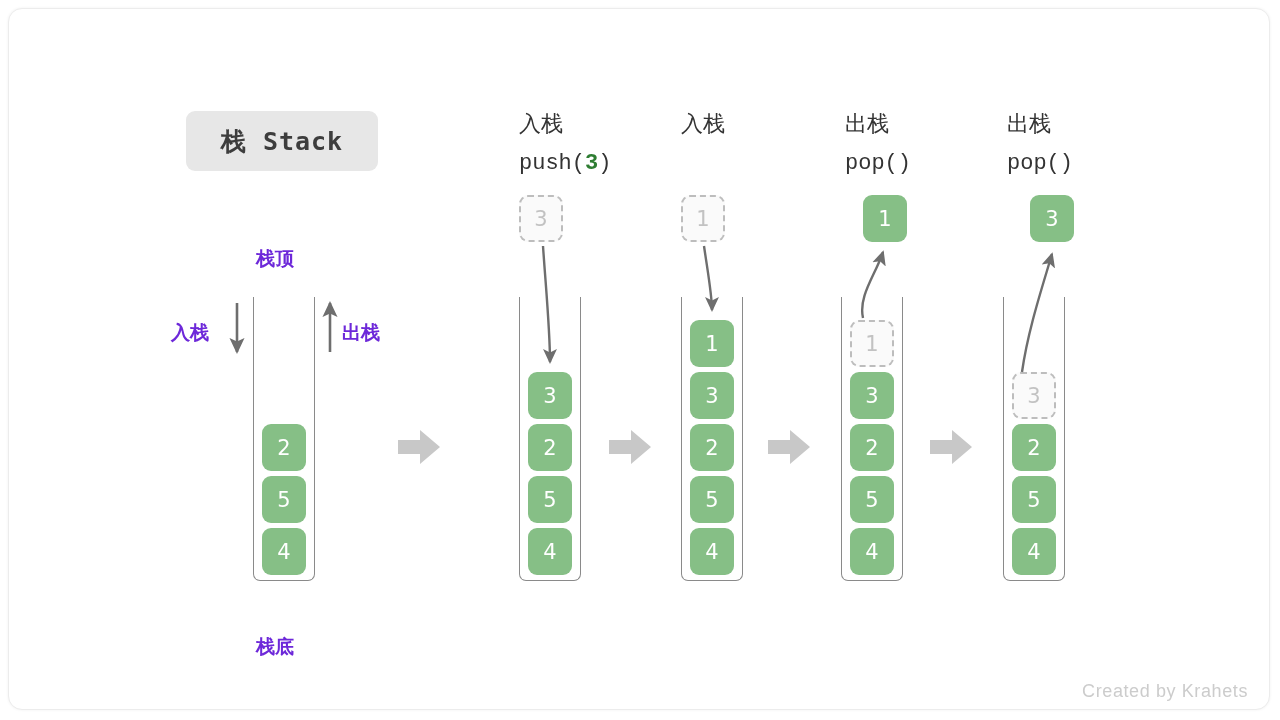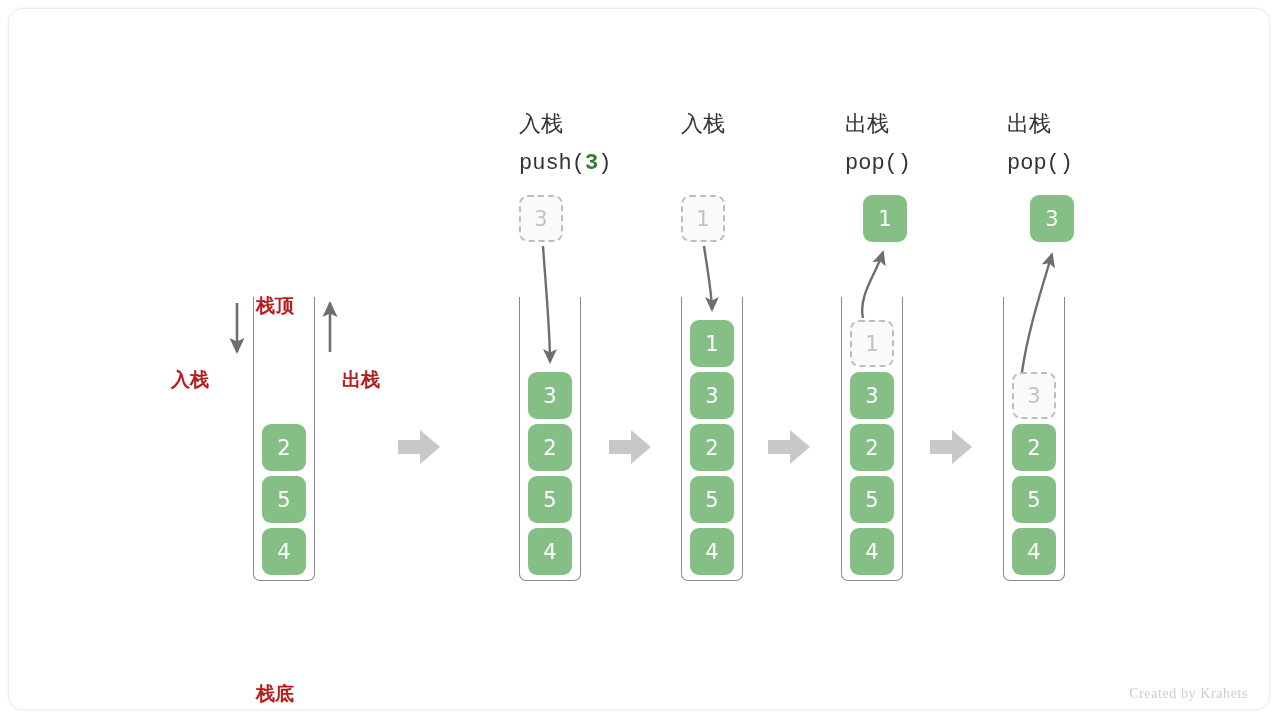--- a/index.html
+++ b/index.html
@@ -46,26 +46,25 @@
     color: #3d3d3d;
     font-size: 25px;
     font-weight: bold;
     letter-spacing: 1px;
     font-family: "DejaVu Sans Mono", monospace;
   }
 
   
   .cjk-label {
     position: absolute;
-    color: #b91c1c;
+    color: #6d28d9;
     font-size: 19px;
     font-weight: bold;
     white-space: nowrap;
     font-family: "DejaVu Sans", sans-serif;
-    margin-top: 47px;
   }
 
   
   .op-caption {
     position: absolute;
     white-space: nowrap;
     color: #333333;
     line-height: 40px;
   }
   .op-caption .op-cn {
@@ -134,31 +133,32 @@
     width: 1280px;
     height: 720px;
     pointer-events: none;
   }
 
   .credit {
     position: absolute;
     right: 32px;
     bottom: 18px;
     color: #cccccc;
-    font-size: 14px;
+    font-size: 18px;
     letter-spacing: 0.6px;
-    font-family: Liberation Serif, serif;
+    font-family: Liberation Sans, sans-serif;
   }
 </style>
 </head>
 <body>
 
 <div id="canvas">
   <div class="card"></div>
 
+  <div class="title-chip">栈 Stack</div>
 
   <div class="cjk-label" style="left:256px; top:246px;">栈顶</div>
   <div class="cjk-label" style="left:256px; top:634px;">栈底</div>
   <div class="cjk-label" style="left:171px; top:320px;">入栈</div>
   <div class="cjk-label" style="left:342px; top:320px;">出栈</div>
 
   <div class="op-caption" style="left:519px; top:104px;">
     <span class="op-cn">入栈</span>
     <span class="op-code"><span>push(</span><em>3</em><span>)</span></span>
   </div>

